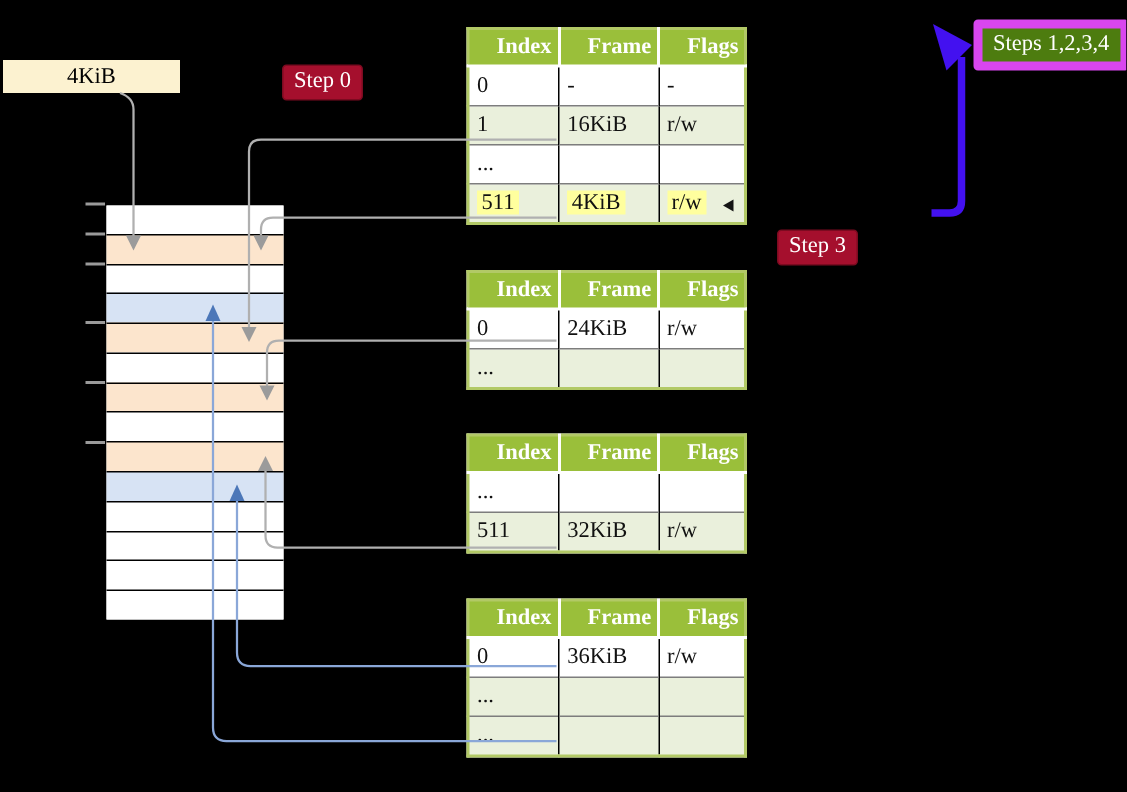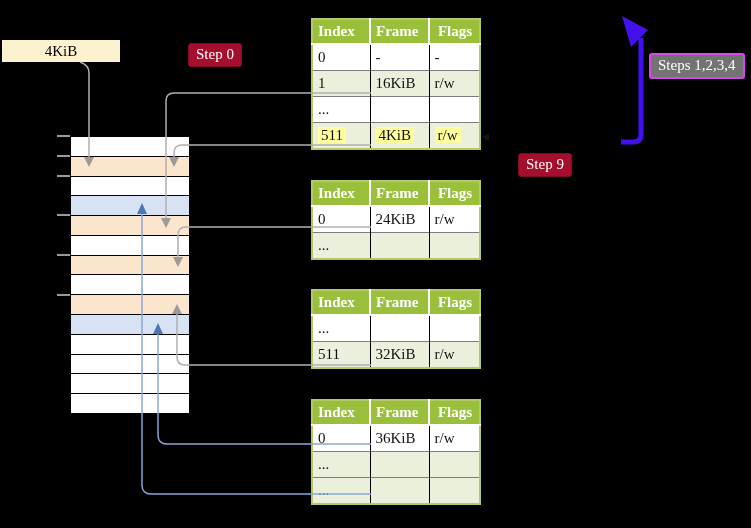--- a/index.html
+++ b/index.html
@@ -4,21 +4,21 @@
 <style>
   html,body{margin:0;padding:0;background:#000;}
   .canvas{
     position:relative;width:751px;height:528px;background:#000;overflow:hidden;
     font-family:"Liberation Serif","DejaVu Serif",serif;
   }
   
   .pt{position:absolute;border-collapse:collapse;table-layout:fixed;
       border:2px solid #b2c966;background:#fff;}
   .pt th{background:#9abf3a;color:#fff;font-weight:bold;font-size:15px;text-align:left;
-      padding:1px 4px 1px 5px;height:21px;border-right:2px solid #fff;border-bottom:2px solid #fff;}
+      padding:1px 4px 1px 18px;height:21px;border-right:2px solid #fff;border-bottom:2px solid #fff;}
   .pt th:last-child{border-right:none;text-align:center;}
   .pt td{font-size:15px;color:#111;padding:0 4px 0 5px;height:25px;
       border-right:1px solid #000;border-top:1px solid #7d7d7d;background:#fff;}
   .pt td:last-child{border-right:none;}
   .pt tbody tr:first-child td{border-top:none;}
   .pt tr.g td{background:#eaf0dc;}
   .hl{background:#ffff9e;padding:0 3px;}
   
   .mem{position:absolute;left:70px;top:136px;width:118px;height:276px;
       border:1px solid #000;display:flex;flex-direction:column;background:#fff;}
@@ -27,34 +27,34 @@
   .mrow.orange{background:#fce5cd;}
   .mrow.blue{background:#d7e3f4;}
   .mrow.white{background:#fff;}
   .tick{position:absolute;left:57px;width:13px;height:2px;background:#9a9a9a;}
   
   .flabel{position:absolute;left:2px;top:40px;width:118px;height:22px;background:#fcf2d0;
       color:#000;font-size:15px;text-align:center;line-height:22px;}
   .badge{position:absolute;color:#fff;font-size:15px;line-height:19px;
       padding:1px 7px 2px;border-radius:3px;white-space:nowrap;}
   .badge.red{background:#a50f2d;border:1px solid #7c0a20;}
-  .badge.blue{background:#737373;border:2px solid #d946ef;margin-top:40px;}
+  .badge.blue{background:#4d7c0f;border:6px solid #d946ef;}
   
   .overlay{position:absolute;left:0;top:0;pointer-events:none;}
 </style>
 </head>
 <body>
 
 <div class="canvas">
 
   <div class="flabel">4KiB</div>
 
   <div class="badge red" style="left:188px;top:43px;text-align:center;">Step 0</div>
   <div class="badge blue" style="left:649px;top:13px;">Steps 1,2,3,4</div>
-  <div class="badge red" style="left:518px;top:153px;">Step 9</div>
+  <div class="badge red" style="left:518px;top:153px;">Step 3</div>
 
   <div class="mem">
       <div class="mrow white"></div>
       <div class="mrow orange"></div>
       <div class="mrow white"></div>
       <div class="mrow blue"></div>
       <div class="mrow orange"></div>
       <div class="mrow white"></div>
       <div class="mrow orange"></div>
       <div class="mrow white"></div>

